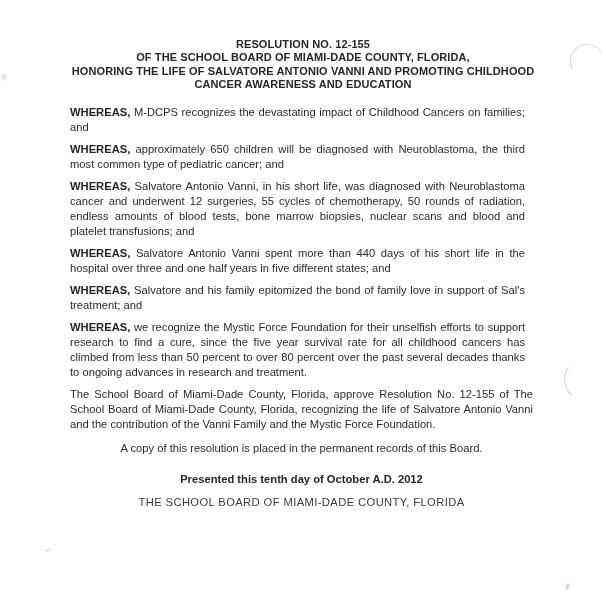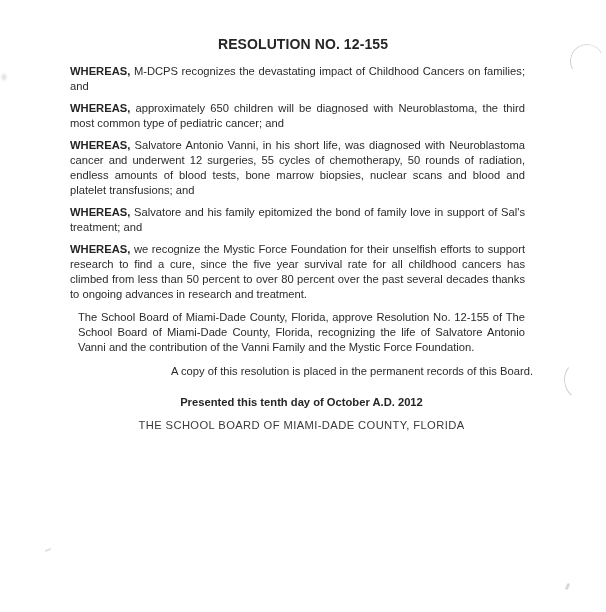--- a/index.html
+++ b/index.html
@@ -15,21 +15,21 @@
     background:var(--paper);
     overflow:hidden;
     font-family:"Liberation Sans", sans-serif;
     color:var(--ink);
     -webkit-font-smoothing:antialiased;
   }
   .title{
     padding-top:38px;
     text-align:center;
     font-weight:bold;
-    font-size:14px;
+    font-size:11px;
     line-height:13.4px;
     letter-spacing:0.1px;
     color:#262626;
   }
   .body-block{
     width:463px;
     margin:13px 0 0 70px;
     font-size:11.2px;
     line-height:15px;
   }
@@ -38,26 +38,26 @@
     text-align:justify;
   }
   p.para b{ font-weight:bold; color:#242424; }
   .resolved-heading{
     text-align:center;
     font-weight:bold;
     margin:10px 0 7px 0;
     color:#262626;
   }
   .resolved-para{
-    margin:8px;
+    margin:0;
     text-align:justify;
   }
   .records{
     margin:9px 0 16px 0;
-    text-align:right;
+    text-align:center;
   }
   .presented{
     margin:8px 0 0 0;
     text-align:center;
     font-weight:bold;
     color:#262626;
   }
   .board{
     margin:8px 0 0 0;
     text-align:center;
@@ -101,28 +101,32 @@
     transform:rotate(25deg);
   }
 </style>
 </head>
 <body>
 
 <div class="page">
 
   <div class="title">
     <div>RESOLUTION NO. 12-155</div>
+    <div>OF THE SCHOOL BOARD OF MIAMI-DADE COUNTY, FLORIDA,</div>
+    <div>HONORING THE LIFE OF SALVATORE ANTONIO VANNI AND PROMOTING CHILDHOOD</div>
+    <div>CANCER AWARENESS AND EDUCATION</div>
   </div>
 
   <div class="body-block">
 
     <div>
         <p class="para"><b>WHEREAS,</b> M-DCPS recognizes the devastating impact of Childhood Cancers on families; and</p>
         <p class="para"><b>WHEREAS,</b> approximately 650 children will be diagnosed with Neuroblastoma, the third most common type of pediatric cancer; and</p>
         <p class="para"><b>WHEREAS,</b> Salvatore Antonio Vanni, in his short life, was diagnosed with Neuroblastoma cancer and underwent 12 surgeries, 55 cycles of chemotherapy, 50 rounds of radiation, endless amounts of blood tests, bone marrow biopsies, nuclear scans and blood and platelet transfusions; and</p>
+        <p class="para"><b>WHEREAS,</b> Salvatore Antonio Vanni spent more than 440 days of his short life in the hospital over three and one half years in five different states; and</p>
         <p class="para"><b>WHEREAS,</b> Salvatore and his family epitomized the bond of family love in support of Sal's treatment; and</p>
         <p class="para"><b>WHEREAS,</b> we recognize the Mystic Force Foundation for their unselfish efforts to support research to find a cure, since the five year survival rate for all childhood cancers has climbed from less than 50 percent to over 80 percent over the past several decades thanks to ongoing advances in research and treatment.</p>
       </div>
 
 
     <p class="resolved-para">The School Board of Miami-Dade County, Florida, approve Resolution No. 12-155 of The School Board of Miami-Dade County, Florida, recognizing the life of Salvatore Antonio Vanni and the contribution of the Vanni Family and the Mystic Force Foundation.</p>
 
     <p class="records">A copy of this resolution is placed in the permanent records of this Board.</p>
 
     <div class="presented">Presented this tenth day of October A.D. 2012</div>

